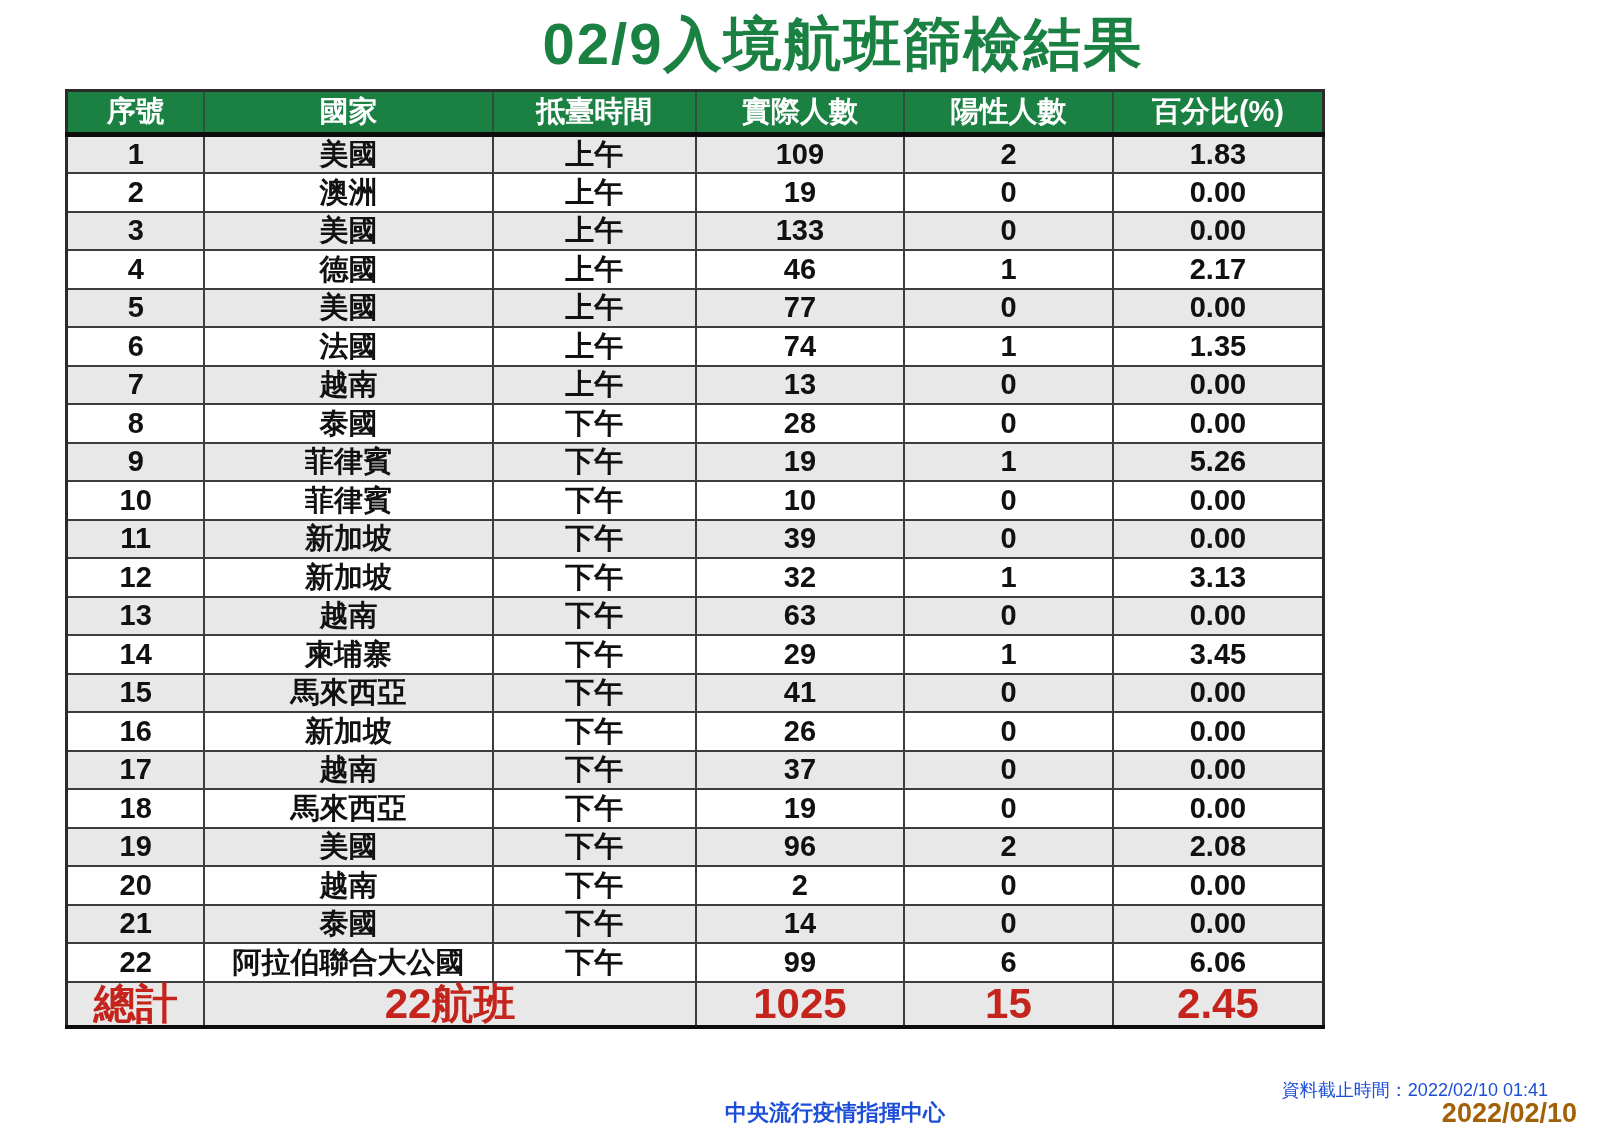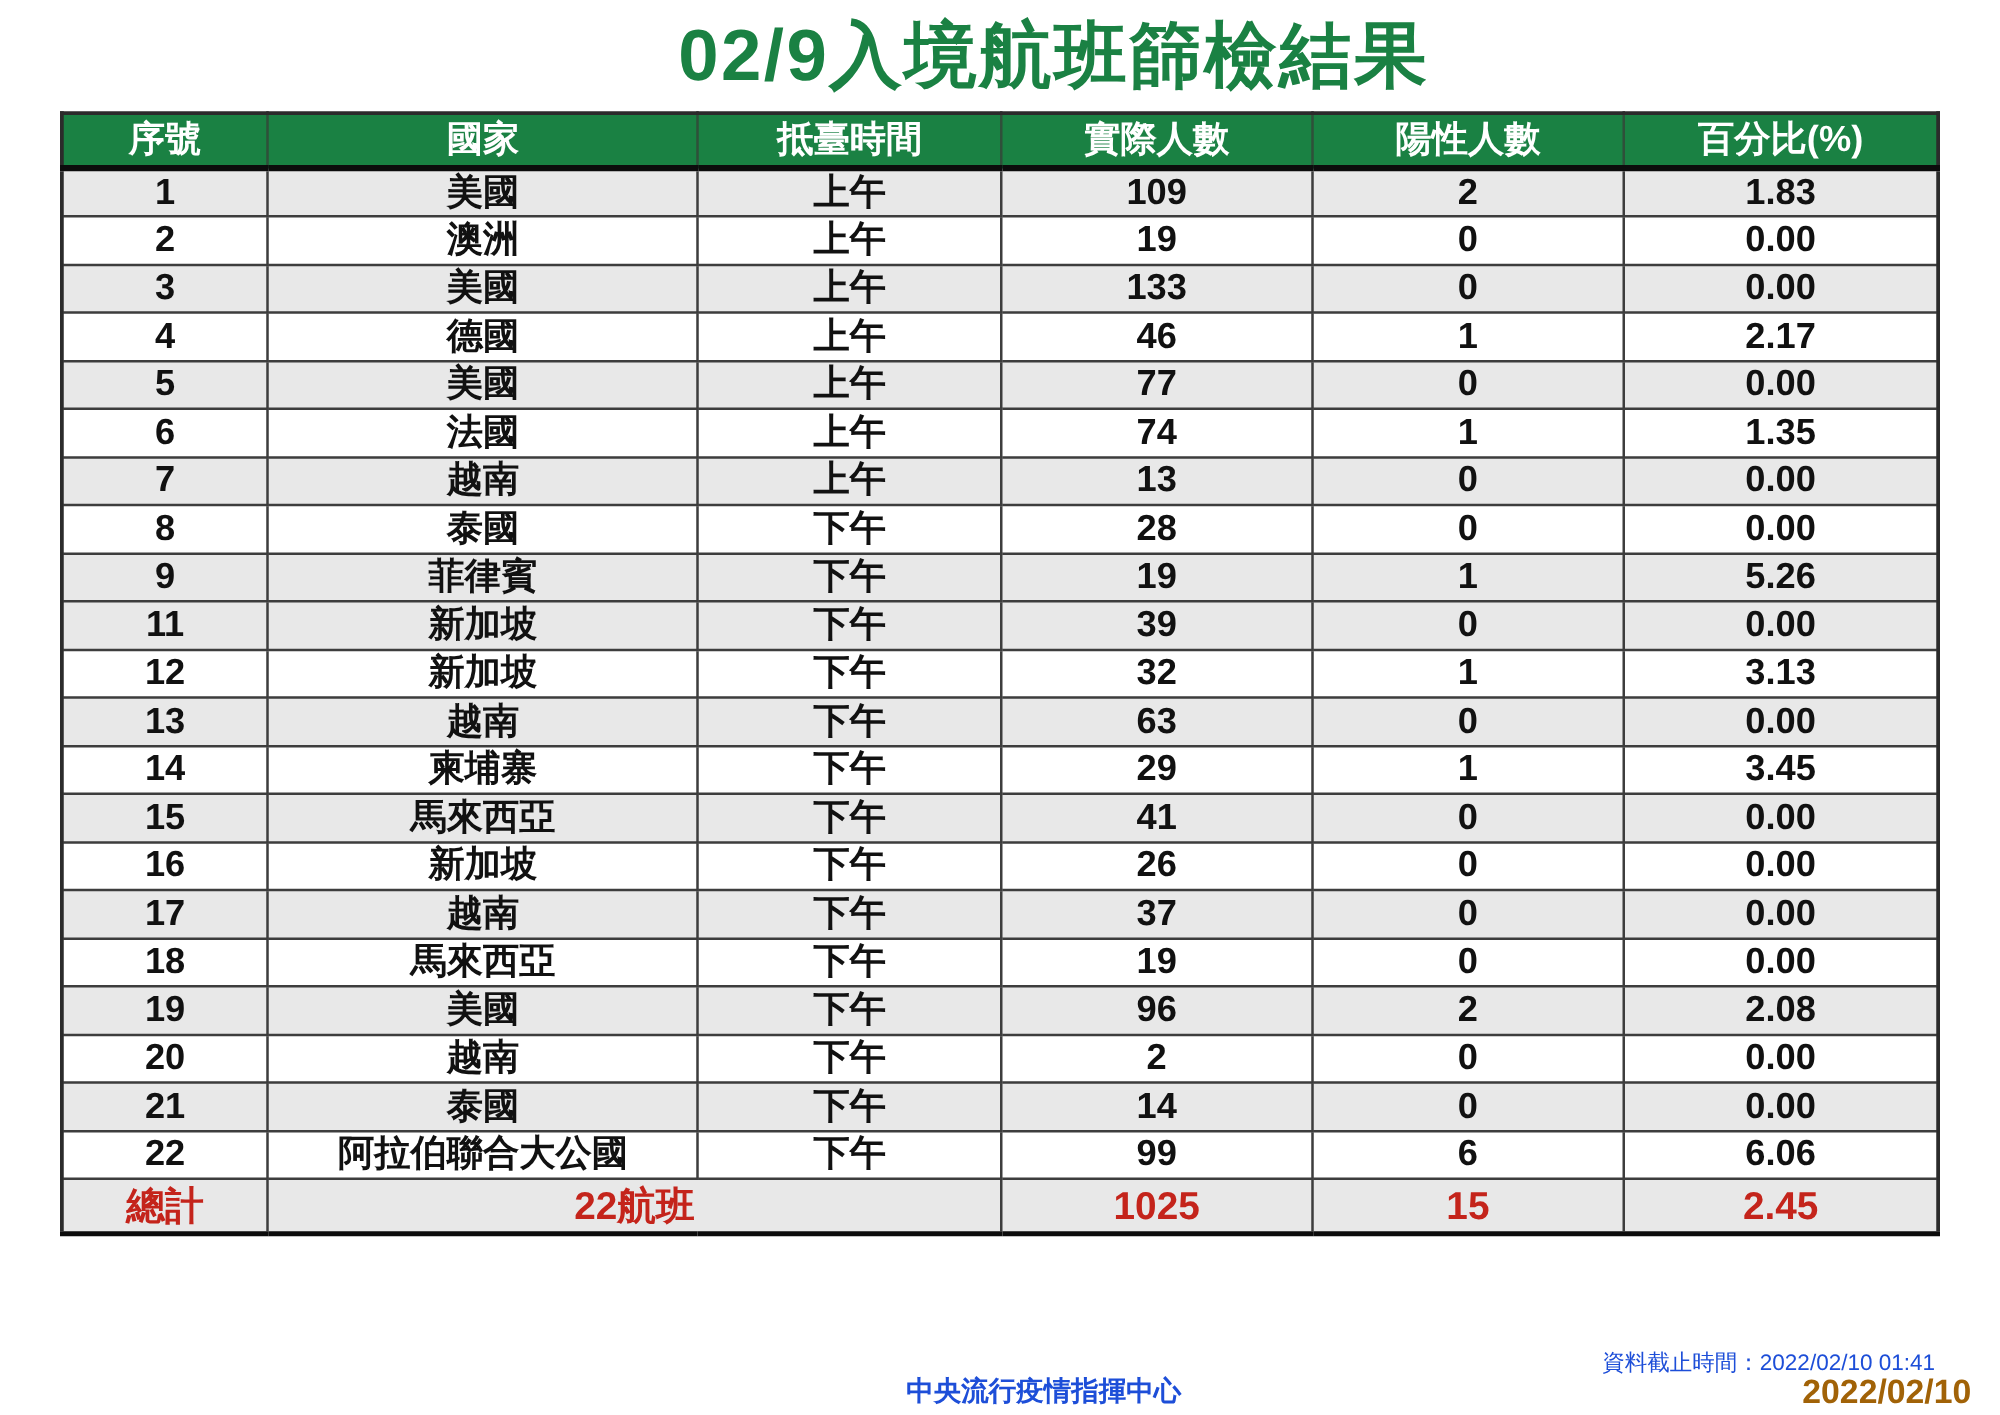--- a/index.html
+++ b/index.html
@@ -21,22 +21,22 @@
     top: 6px; left: 0; right: 0;
     padding-left: 86px;
     text-align: center;
     font-size: 58px;
     font-weight: 800;
     letter-spacing: 2px;
     color: var(--green);
   }
   table.flight-table {
     position: absolute;
-    top: 89px; left: 48px;
-    width: 1504px;
+    top: 89px; left: 65px;
+    width: 1260px;
     border-collapse: collapse;
     table-layout: fixed;
     border: 3px solid #2b2b2b;
   }
   .flight-table th {
     background: var(--green);
     color: #ffffff;
     font-size: 29px;
     font-weight: 800;
     height: 40px;
@@ -55,21 +55,21 @@
     text-align: center;
     vertical-align: middle;
     border: 2px solid #3d3d3d;
     background: #ffffff;
     line-height: 1;
   }
   .flight-table tr.stripe td { background: var(--stripe); }
   .flight-table tr.total-row td {
     background: var(--stripe);
     color: var(--red);
-    font-size: 31px;
+    font-size: 42px;
     font-weight: 800;
     height: 44px;
     border-top: 2px solid #3d3d3d;
     border-bottom: 4px solid #0c0c0c;
   }
   .footer-cutoff {
     position: absolute;
     top: 1078px; right: 52px;
     font-size: 18px;
     font-weight: 400;
@@ -184,20 +184,28 @@
           <td>0.00</td>
         </tr>
         <tr class="stripe">
           <td>9</td>
           <td>菲律賓</td>
           <td>下午</td>
           <td>19</td>
           <td>1</td>
           <td>5.26</td>
         </tr>
+        <tr>
+          <td>10</td>
+          <td>菲律賓</td>
+          <td>下午</td>
+          <td>10</td>
+          <td>0</td>
+          <td>0.00</td>
+        </tr>
         <tr class="stripe">
           <td>11</td>
           <td>新加坡</td>
           <td>下午</td>
           <td>39</td>
           <td>0</td>
           <td>0.00</td>
         </tr>
         <tr>
           <td>12</td>

